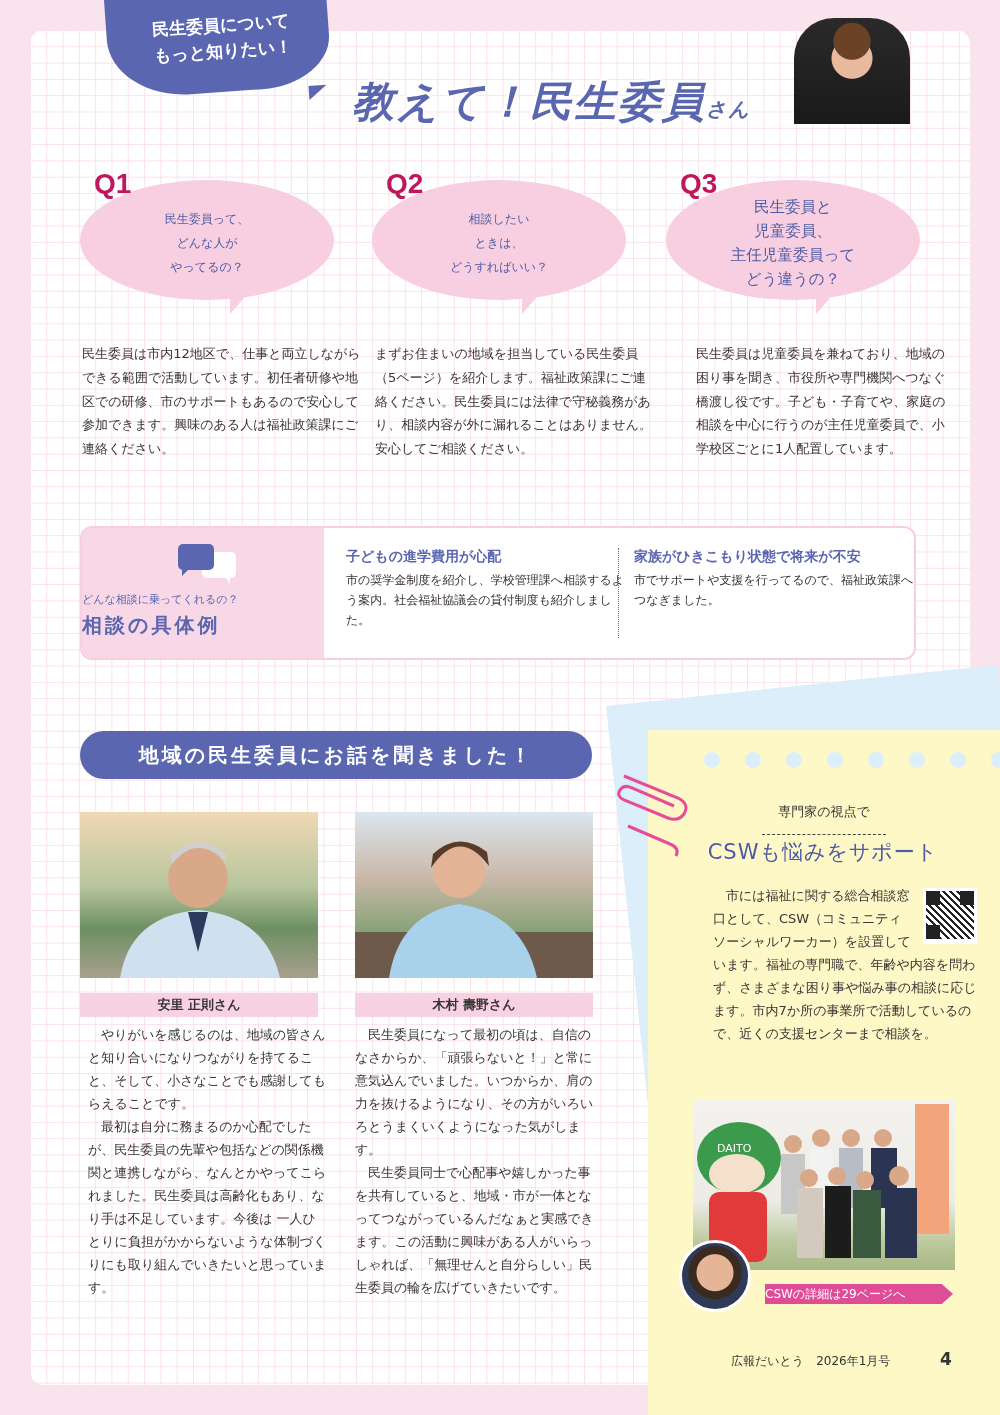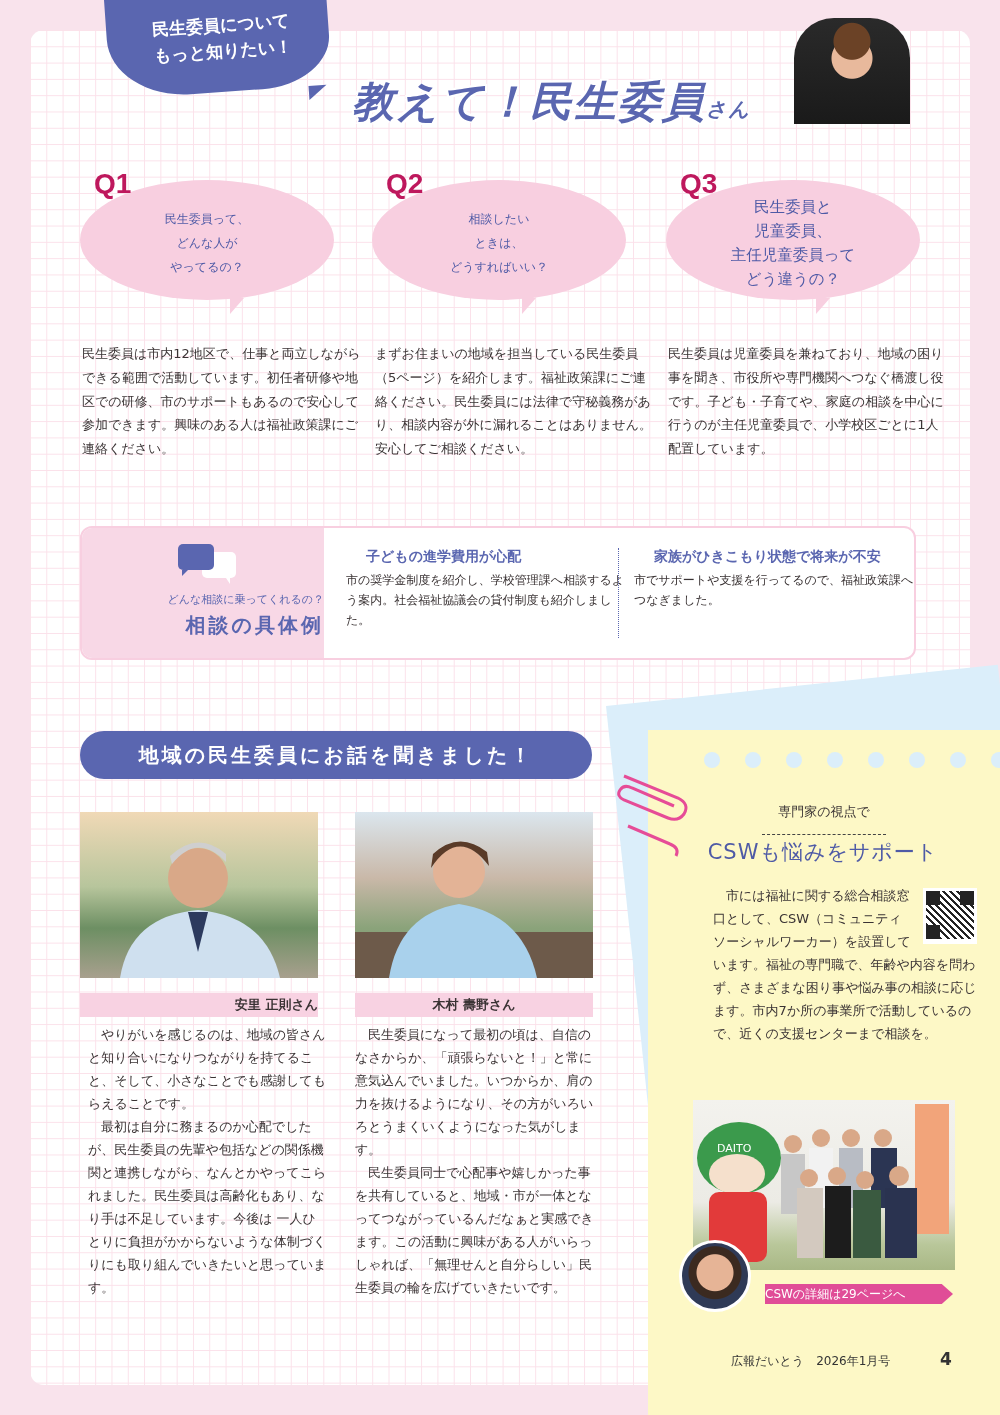--- a/index.html
+++ b/index.html
@@ -65,27 +65,27 @@
     position: absolute; top: 342px; width: 280px;
     font-size: 13px; line-height: 23.8px; color: #3a3334;
   }
   
   .case-box {
     position: absolute; left: 80px; top: 526px; width: 836px; height: 134px;
     border: 2px solid #f8cfe0; border-radius: 12px; background: #fff; overflow: hidden;
   }
   .case-left {
     position: absolute; left: 0; top: 0; width: 242px; height: 100%; background: #f8d8e6;
-    text-align: right;
+    text-align: left;
   }
   .case-icon { position: absolute; left: 86px; top: 16px; width: 70px; height: 40px; }
   .case-sub { position: absolute; left: 0; width: 100%; top: 64px; font-size: 11px; color: #5a66b0; }
   .case-title { position: absolute; left: 0; width: 100%; top: 84px; font-size: 20px; font-weight: bold; color: #5a66b0; letter-spacing: 3px; }
   .case-item { position: absolute; top: 20px; width: 280px; }
-  .case-item h3 { font-size: 14px; color: #5a66b0; font-weight: bold; margin-bottom: 4px; margin-left: 20px; }
+  .case-item h3 { font-size: 14px; color: #5a66b0; font-weight: bold; margin-bottom: 4px; }
   .case-item p { font-size: 12px; line-height: 20px; color: #3a3334; }
   .case-divider { position: absolute; left: 536px; top: 20px; height: 90px; border-left: 1px dotted #5a66b0; }
   
   .interview-head {
     position: absolute; left: 80px; top: 731px; width: 512px; height: 48px;
     background: #5a66b0; border-radius: 24px; color: #fff;
     font-size: 20px; font-weight: bold; letter-spacing: 3px;
     display: flex; align-items: center; justify-content: center;
   }
   .photo {
@@ -181,21 +181,21 @@
 </div>
 <div class="q-text" style="left:375px;">まずお住まいの地域を担当している民生委員（5ページ）を紹介します。福祉政策課にご連絡ください。民生委員には法律で守秘義務があり、相談内容が外に漏れることはありません。安心してご相談ください。</div>
 
 <div class="q-wrap" style="left:666px;">
   <div class="q-label">Q3</div>
   <div class="q-bubble" style="font-size:15.5px;">民生委員と
 児童委員、
 主任児童委員って
 どう違うの？</div>
 </div>
-<div class="q-text" style="left:668px;">民生委員は児童委員を兼ねており、地域の困り事を聞き、市役所や専門機関へつなぐ橋渡し役です。子ども・子育てや、家庭の相談を中心に行うのが主任児童委員で、小学校区ごとに1人配置しています。</div>
+<div class="q-text" style="left:668px;padding-left:28px;">民生委員は児童委員を兼ねており、地域の困り事を聞き、市役所や専門機関へつなぐ橋渡し役です。子ども・子育てや、家庭の相談を中心に行うのが主任児童委員で、小学校区ごとに1人配置しています。</div>
 
 <div class="case-box">
   <div class="case-left">
     <svg class="case-icon" viewBox="0 0 70 40">
       <rect x="34" y="8" width="34" height="26" rx="5" fill="#ffffff"></rect>
       <path d="M58 34 L62 40 L62 34 Z" fill="#ffffff"></path>
       <rect x="10" y="0" width="36" height="26" rx="5" fill="#5a66b0"></rect>
       <path d="M14 26 L14 32 L20 26 Z" fill="#5a66b0"></path>
     </svg>
     <div class="case-sub">どんな相談に乗ってくれるの？</div>
@@ -224,21 +224,21 @@
 </div>
 <div class="photo photo2">
   <svg class="person" viewBox="0 0 238 166" width="238" height="166">
     <rect x="0" y="120" width="238" height="46" fill="#6d5a4a"></rect>
     <circle cx="104" cy="60" r="26" fill="#e3b396"></circle>
     <path d="M76 56 Q104 14 134 54 L132 40 Q104 18 78 42 Z" fill="#5a3b28"></path>
     <path d="M34 166 Q44 102 104 92 Q168 102 182 166 Z" fill="#a9d1ec"></path>
   </svg>
 </div>
 
-<div class="name-bar" style="left:80px;text-align:right;">安里 正則さん</div>
+<div class="name-bar" style="left:80px;">安里 正則さん</div>
 <div class="name-bar" style="left:355px;">木村 壽野さん</div>
 
 <div class="interview-text" style="left:80px;margin-left:8px;">
   <p>やりがいを感じるのは、地域の皆さんと知り合いになりつながりを持てること、そして、小さなことでも感謝してもらえることです。</p>
   <p>最初は自分に務まるのか心配でしたが、民生委員の先輩や包括などの関係機関と連携しながら、なんとかやってこられました。民生委員は高齢化もあり、なり手は不足しています。今後は 一人ひとりに負担がかからないような体制づくりにも取り組んでいきたいと思っています。</p>
 </div>
 <div class="interview-text" style="left:355px;">
   <p>民生委員になって最初の頃は、自信のなさからか、「頑張らないと！」と常に意気込んでいました。いつからか、肩の力を抜けるようになり、その方がいろいろとうまくいくようになった気がします。</p>
   <p>民生委員同士で心配事や嬉しかった事を共有していると、地域・市が一体となってつながっているんだなぁと実感できます。この活動に興味がある人がいらっしゃれば、「無理せんと自分らしい」民生委員の輪を広げていきたいです。</p>
 </div>

